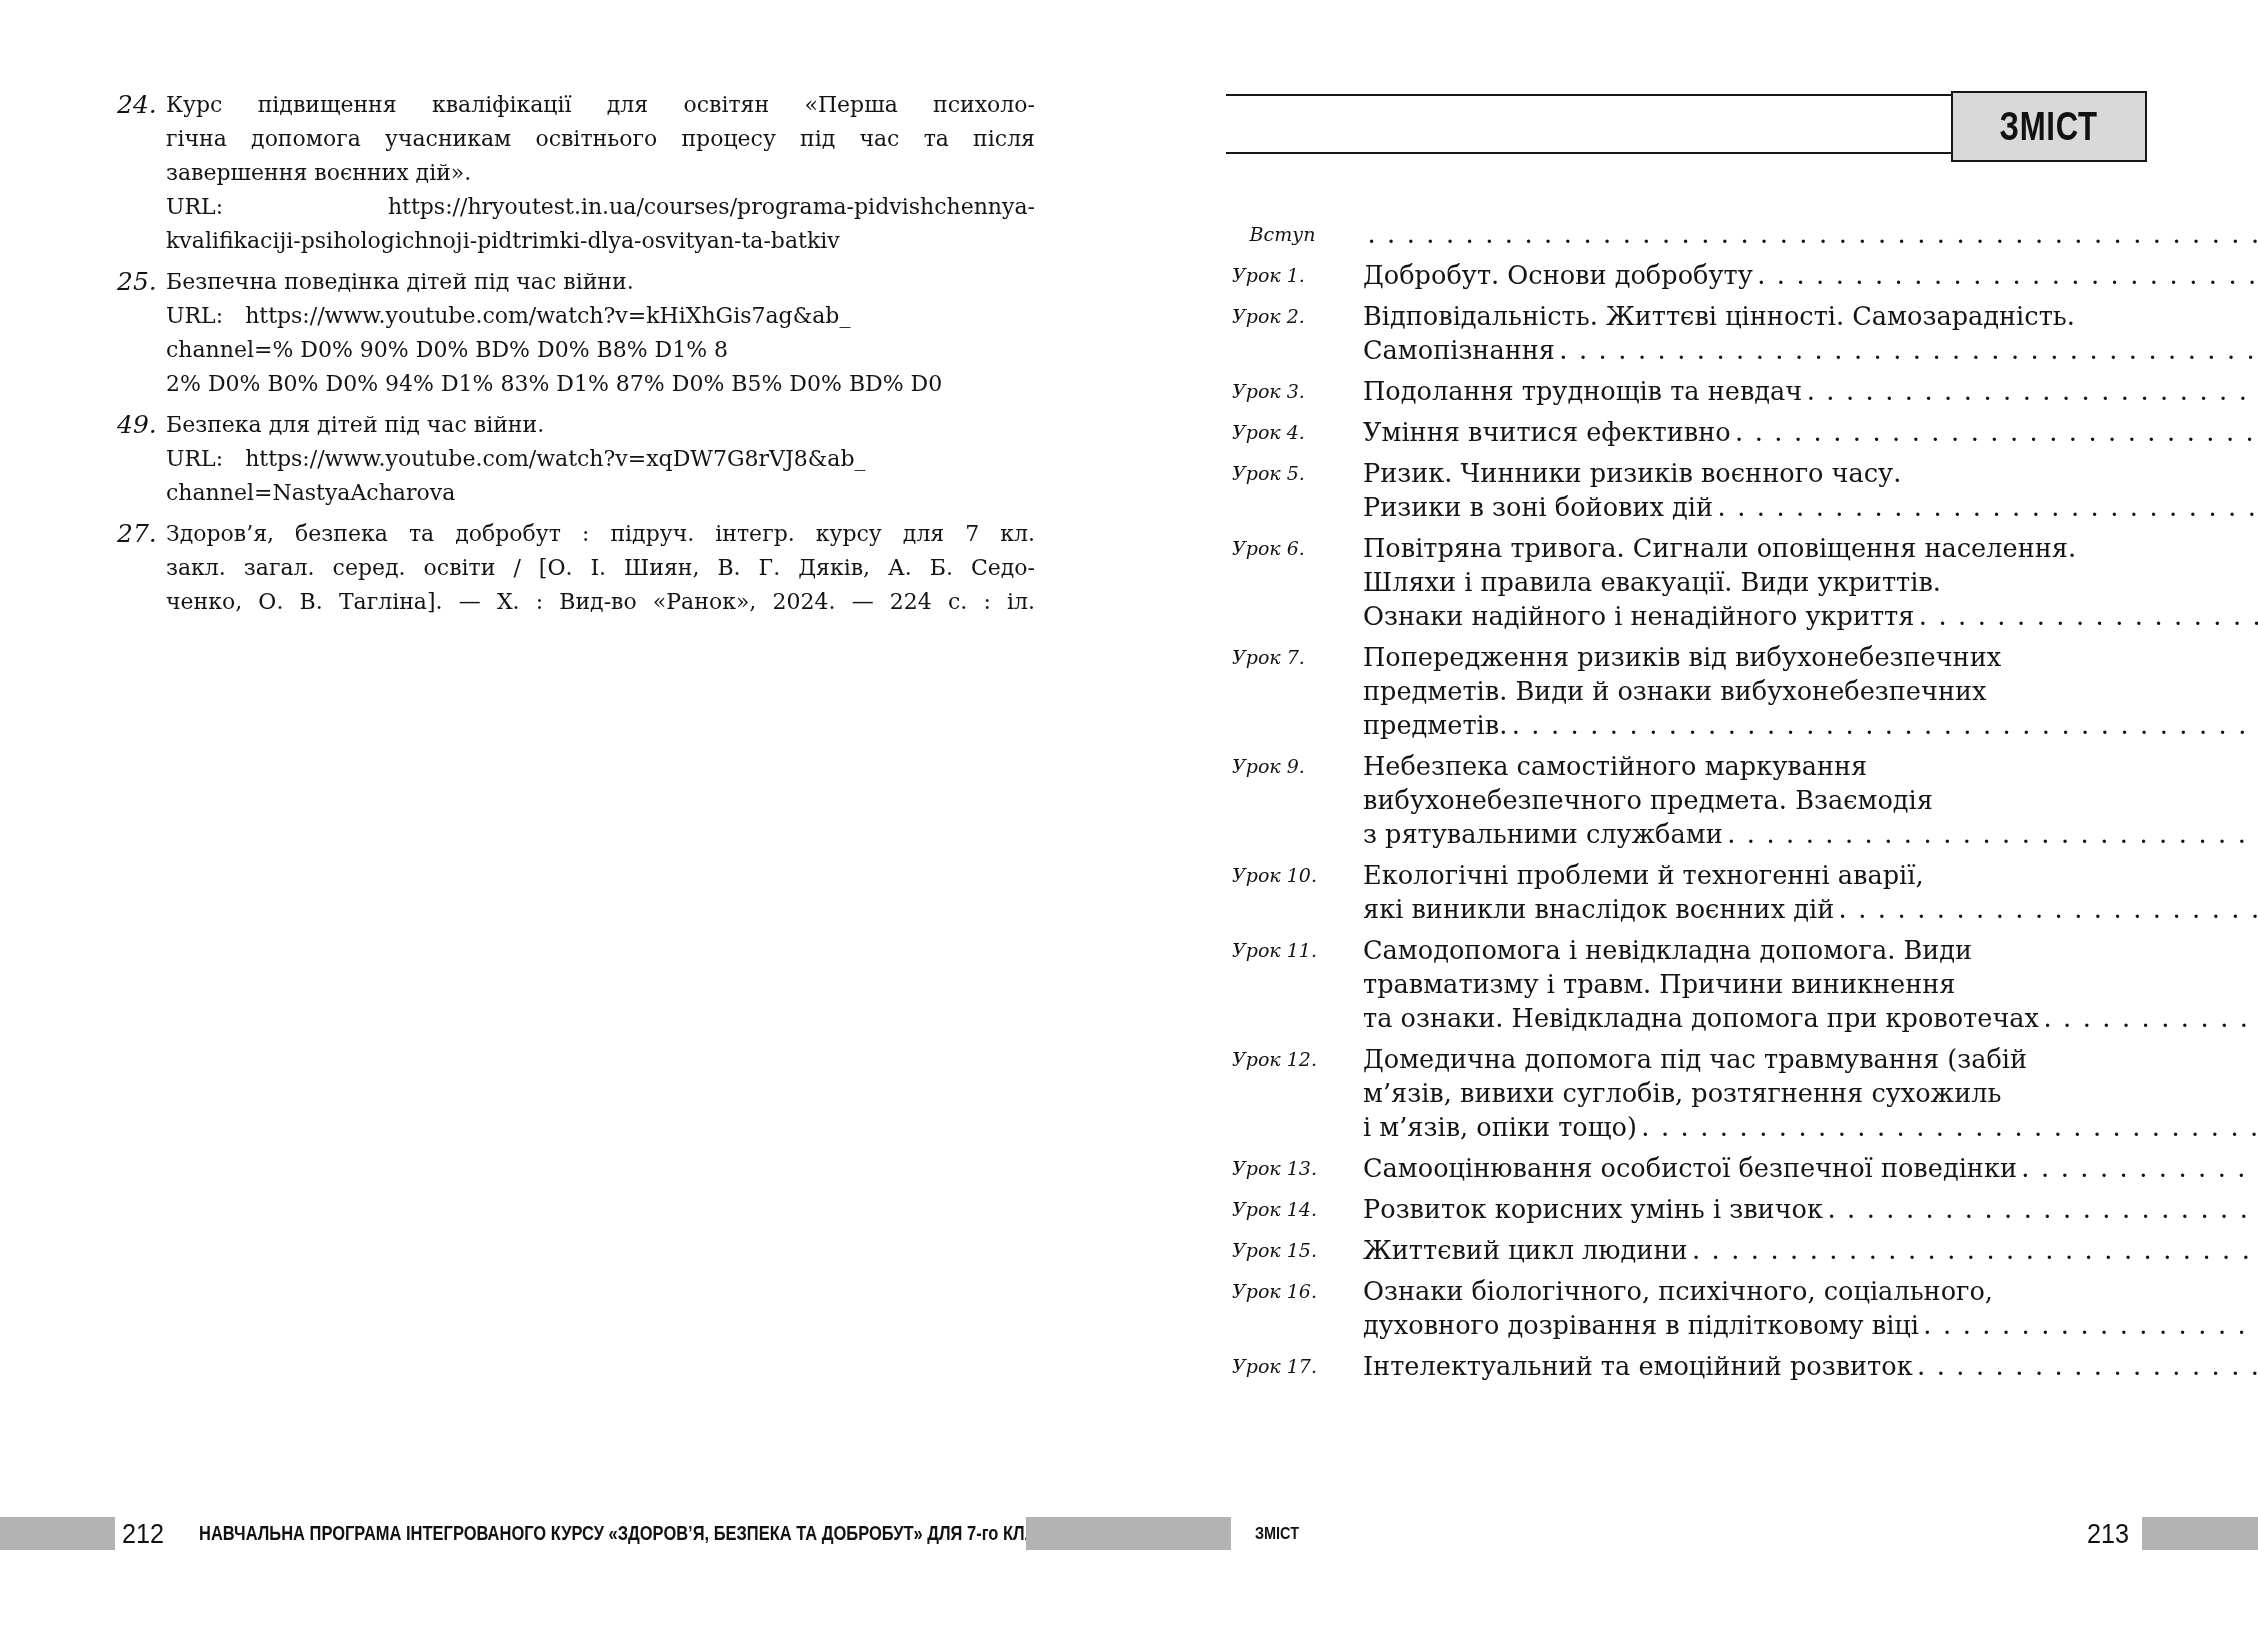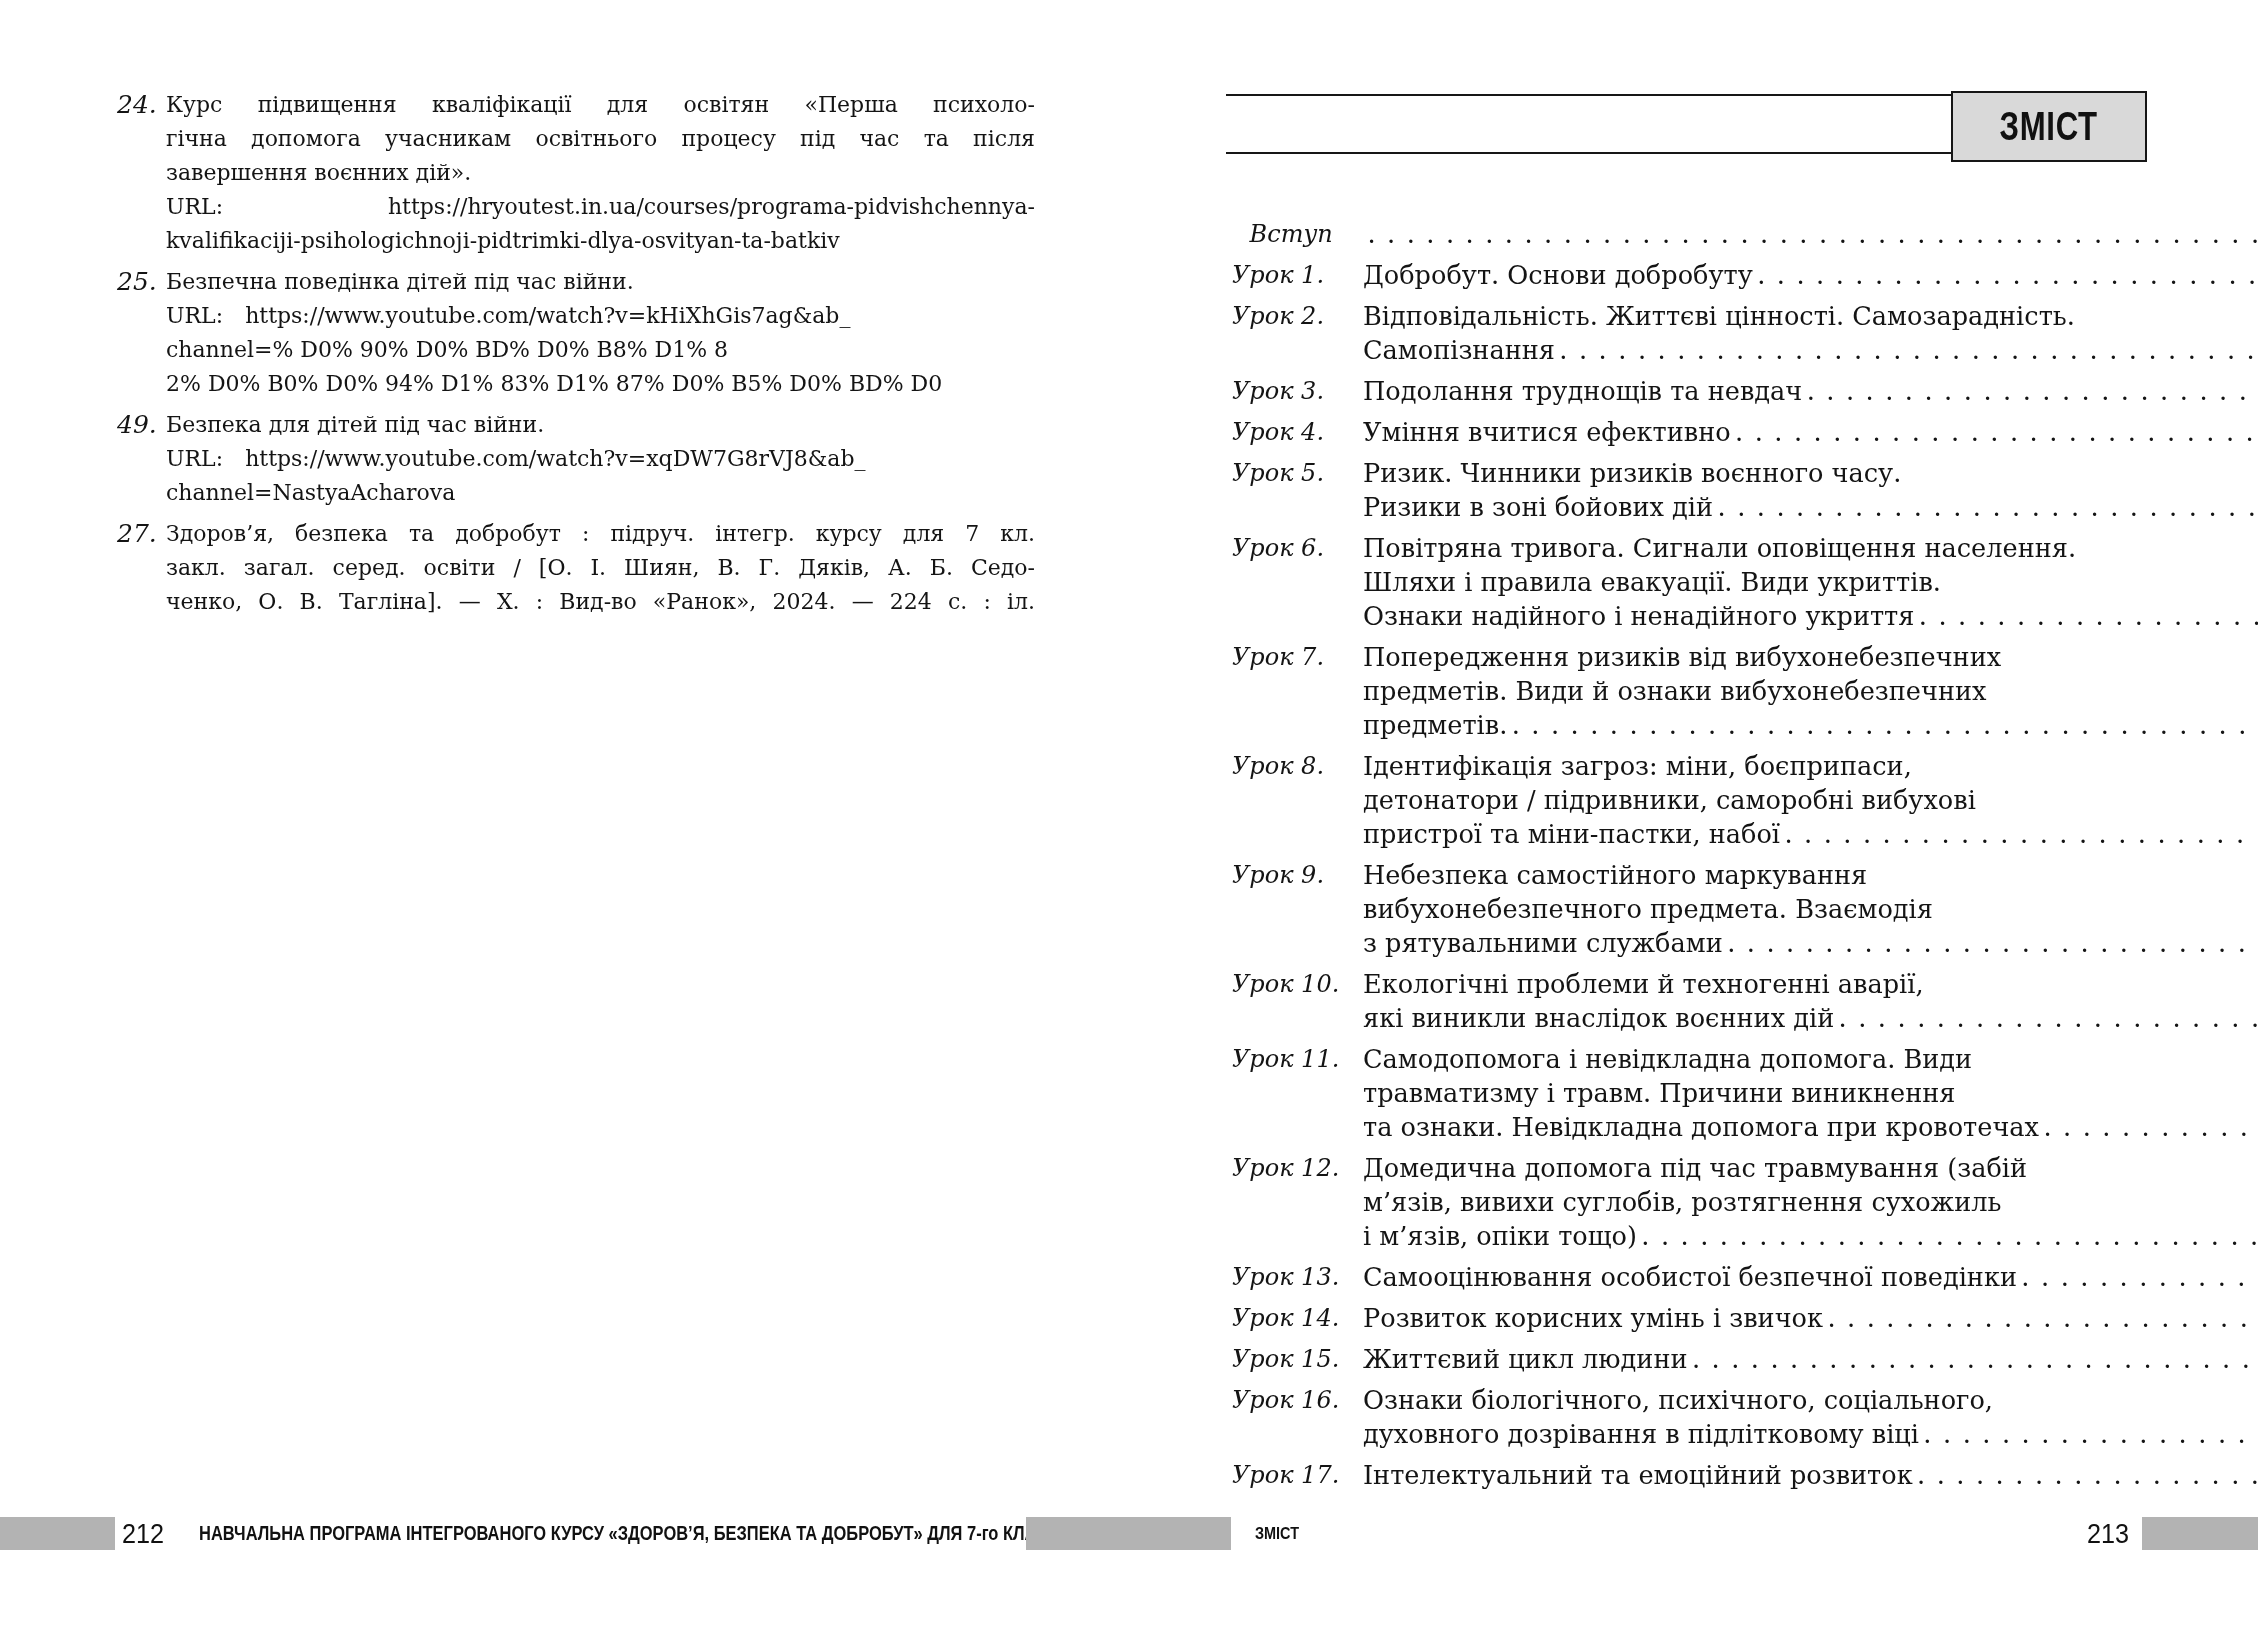--- a/index.html
+++ b/index.html
@@ -28,21 +28,21 @@
     display:flex;align-items:center;justify-content:center;
   }
   .toc-tab .tab-text{
     font-family:"Liberation Sans", sans-serif;font-weight:bold;font-size:41px;
     transform:scaleX(.76);letter-spacing:0.9px;color:#111;
   }
 
   
   .toc{position:absolute;left:1232px;top:217px;width:910px;}
   .entry{display:grid;grid-template-columns:131px 1fr;margin-bottom:7px;}
-  .entry .label{font-style:italic;font-size:24px;line-height:34px;white-space:nowrap;}
+  .entry .label{font-style:italic;font-size:19px;line-height:34px;white-space:nowrap;}
   .entry.intro .label{padding-left:17.6px;}
   .line{display:flex;align-items:baseline;font-size:25.6px;line-height:34px;}
   .line .t{white-space:nowrap;}
   .line .dots{
     flex:1;overflow:hidden;white-space:nowrap;margin-left:4.4px;min-width:0;
   }
   .line .dots::after{
     content:"...................................................................................";
     letter-spacing:11.5px;font-size:25.6px;
   }
@@ -202,35 +202,20 @@
         <div class="line">
           <span class="t">предметів. Види й ознаки вибухонебезпечних</span>
         </div>
         <div class="line">
           <span class="t">предметів.</span>
           <span class="dots"></span>
         </div>
       </div>
     </div>
     <div class="entry">
-      <div class="label">Урок 8.</div>
-      <div class="entry-lines">
-        <div class="line">
-          <span class="t">Ідентифікація загроз: міни, боєприпаси,</span>
-        </div>
-        <div class="line">
-          <span class="t">детонатори / підривники, саморобні вибухові</span>
-        </div>
-        <div class="line">
-          <span class="t">пристрої та міни-пастки, набої</span>
-          <span class="dots"></span>
-        </div>
-      </div>
-    </div>
-    <div class="entry">
       <div class="label">Урок 9.</div>
       <div class="entry-lines">
         <div class="line">
           <span class="t">Небезпека самостійного маркування</span>
         </div>
         <div class="line">
           <span class="t">вибухонебезпечного предмета. Взаємодія</span>
         </div>
         <div class="line">
           <span class="t">з рятувальними службами</span>

